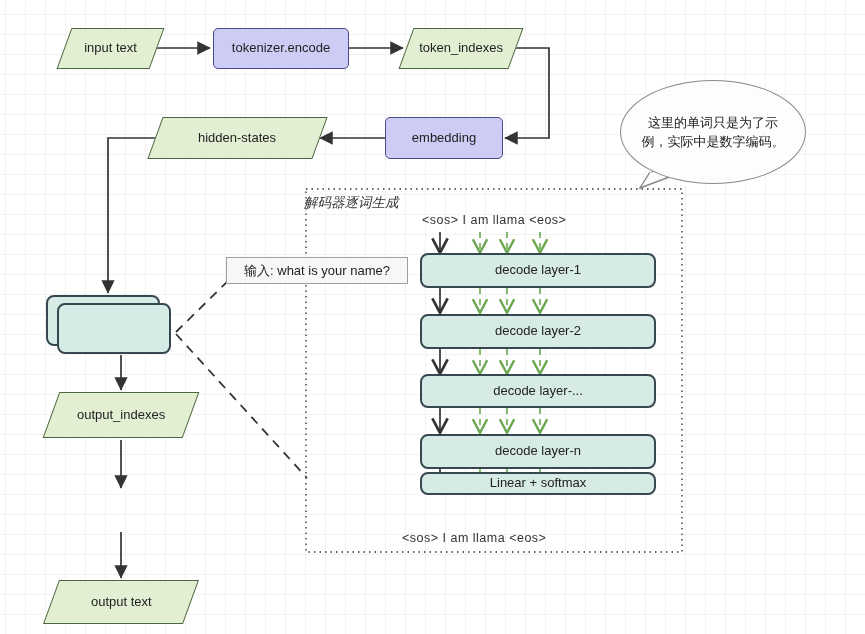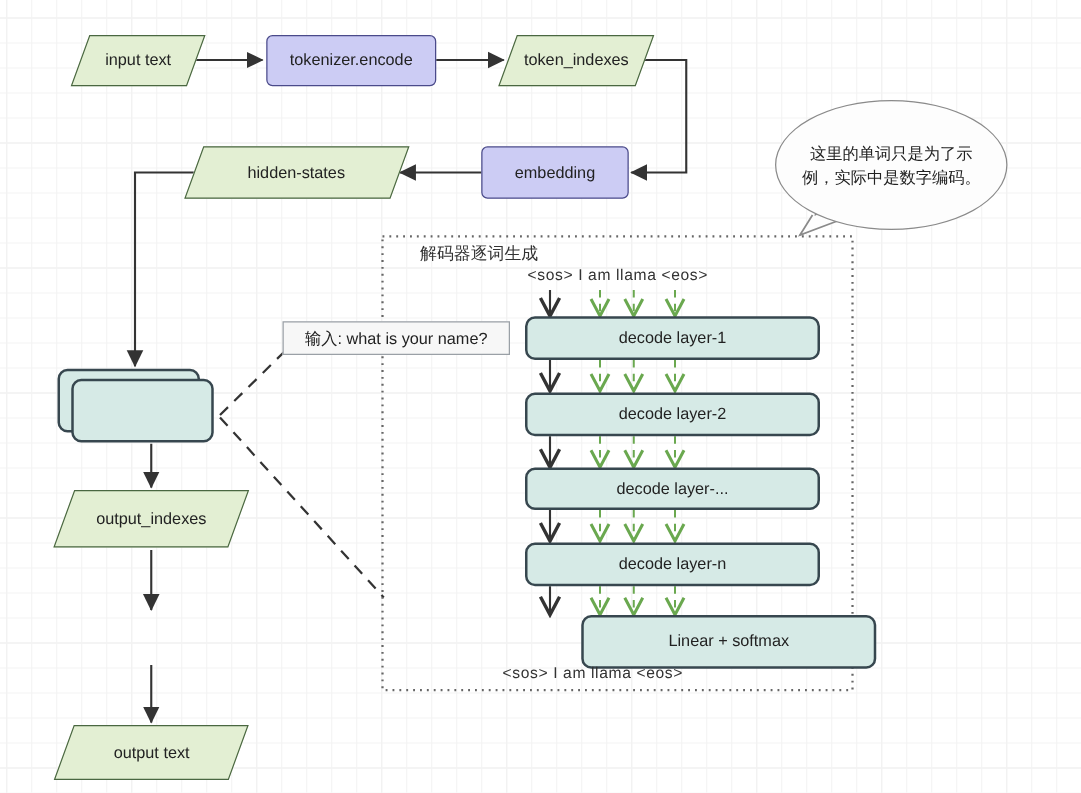--- a/index.html
+++ b/index.html
@@ -145,37 +145,37 @@
 
   <div class="node para" style="left:51px;top:392px;width:140px;height:46px;">
     <span>output_indexes</span>
   </div>
 
 
   <div class="node para" style="left:51px;top:580px;width:140px;height:44px;">
     <span>output text</span>
   </div>
 
-  <div class="section-title" style="left:336px;top:194px;">解码器逐词生成</div>
+  <div class="section-title" style="left:304px;top:194px;font-style:italic;">解码器逐词生成</div>
 
   <div class="plain-text" style="left:422px;top:213px;letter-spacing:0.5px;">&lt;sos&gt;    I   am  llama   &lt;eos&gt;</div>
 
   <div class="node rect-teal" style="left:420px;top:253px;width:236px;height:35px;">
     <span>decode layer-1</span>
   </div>
   <div class="node rect-teal" style="left:420px;top:314px;width:236px;height:35px;">
     <span>decode layer-2</span>
   </div>
   <div class="node rect-teal" style="left:420px;top:374px;width:236px;height:34px;">
     <span>decode layer-...</span>
   </div>
   <div class="node rect-teal" style="left:420px;top:434px;width:236px;height:35px;">
     <span>decode layer-n</span>
   </div>
-  <div class="node rect-teal" style="left:420px;top:492px;width:236px;height:43px;margin-left:45px;">
+  <div class="node rect-teal" style="left:420px;top:472px;width:236px;height:23px;">
     <span>Linear + softmax</span>
   </div>
 
   <div class="plain-text" style="left:402px;top:531px;letter-spacing:0.5px;">&lt;sos&gt;   I    am   llama &lt;eos&gt;</div>
 
   <div class="label-box" style="left:226px;top:257px;width:182px;height:27px;text-align:right;">输入: what is your name?</div>
 
   <div class="bubble" style="left:620px;top:80px;width:186px;height:104px;">这里的单词只是为了示例，实际中是数字编码。</div>
 
 </div>

